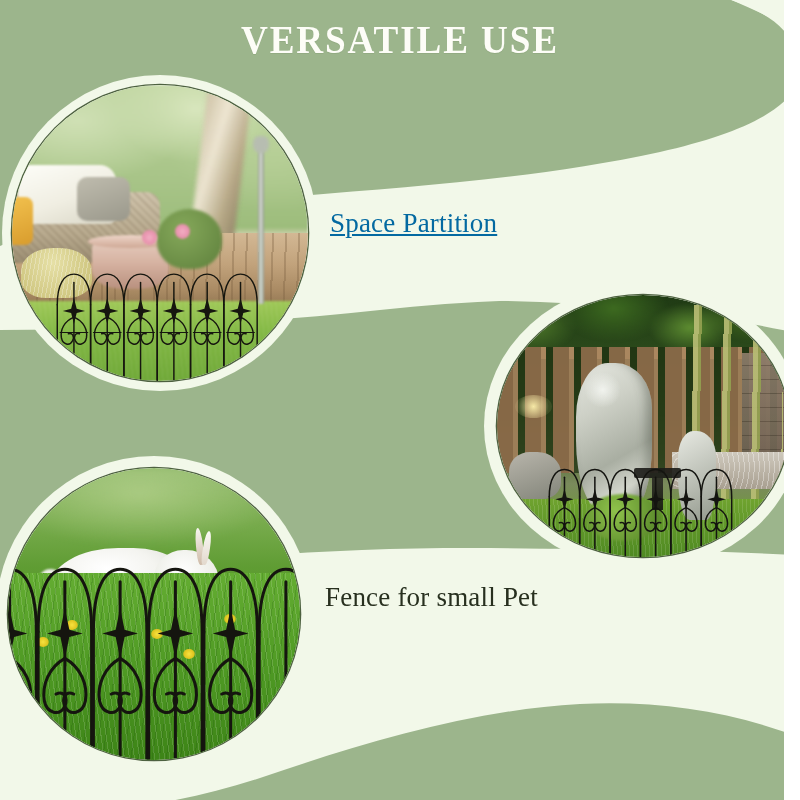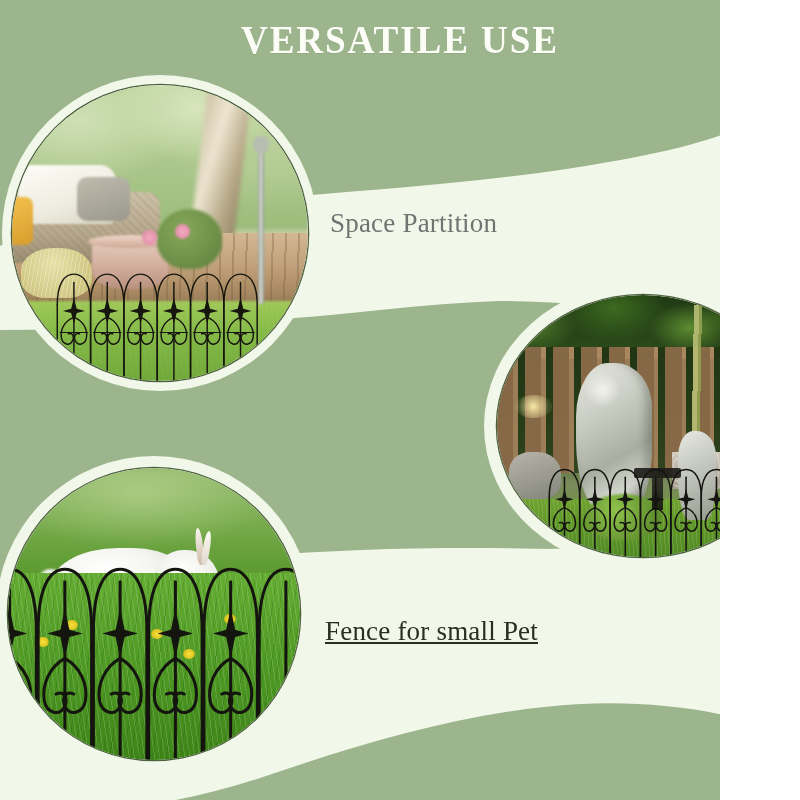--- a/index.html
+++ b/index.html
@@ -3,21 +3,21 @@
 <meta charset="utf-8">
 <title>Versatile Use</title>
 <style>
   html, body {
     margin: 0;
     padding: 0;
     background: #ffffff;
   }
   #stage {
     position: relative;
-    width: 720px;
+    width: 784px;
     height: 800px;
     overflow: hidden;
     background: #f2f8e9;
     font-family: "Liberation Serif", "DejaVu Serif", serif;
   }
   .bg-svg {
     position: absolute;
     inset: 0;
     width: 800px;
     height: 800px;
@@ -47,21 +47,21 @@
     color: #28301f;
     font-family: "Liberation Serif", "DejaVu Serif", serif;
     font-size: 27px;
     font-weight: 400;
     letter-spacing: .2px;
     white-space: nowrap;
     z-index: 7;
   }
   .cap1 { left: 330px; top: 208px; }
   .cap2 { left: 236px; top: 406px; color: #243019; }
-  .cap3 { left: 325px; top: 616px; text-decoration: underline; }
+  .cap3 { left: 325px; top: 582px; }
 
   
   .photo {
     position: absolute;
     border-radius: 50%;
     overflow: hidden;
     z-index: 5;
     box-shadow: 0 0 0 1.3px #4d6140;
   }
   .photo .inner {
@@ -481,21 +481,21 @@
           <path d="M26 36 l4 16 12 3 -12 3 -4 16 -4 -16 -12 -3 12 -3 z" transform="translate(0,14)"></path>
           <path d="M26 36 l4 16 12 3 -12 3 -4 16 -4 -16 -12 -3 12 -3 z" transform="translate(48,14)"></path>
           <path d="M26 36 l4 16 12 3 -12 3 -4 16 -4 -16 -12 -3 12 -3 z" transform="translate(96,14)"></path>
           <path d="M26 36 l4 16 12 3 -12 3 -4 16 -4 -16 -12 -3 12 -3 z" transform="translate(144,14)"></path>
           <path d="M26 36 l4 16 12 3 -12 3 -4 16 -4 -16 -12 -3 12 -3 z" transform="translate(192,14)"></path>
           <path d="M26 36 l4 16 12 3 -12 3 -4 16 -4 -16 -12 -3 12 -3 z" transform="translate(240,14)"></path>
         </g>
       </svg>
     </div>
   </div>
-  <div class="caption cap1" style="color: #737373;">Space Partition</div>
+  <div class="caption cap1" style="color: #0369a1; text-decoration: underline;">Space Partition</div>
 
   <div class="ring" id="ring2" style="background: rgb(242, 248, 233);"></div>
   <div class="photo" id="photo2" style="box-shadow: rgb(77, 97, 64) 0px 0px 0px 1.3px;">
     <div class="inner">
       <div class="p2-bg"></div>
       <div class="p2-foliage"></div>
       <div class="p2-wfence"></div>
       <div class="p2-wall"></div>
       <div class="p2-bamboo"></div>
       <div class="p2-gravel"></div>

